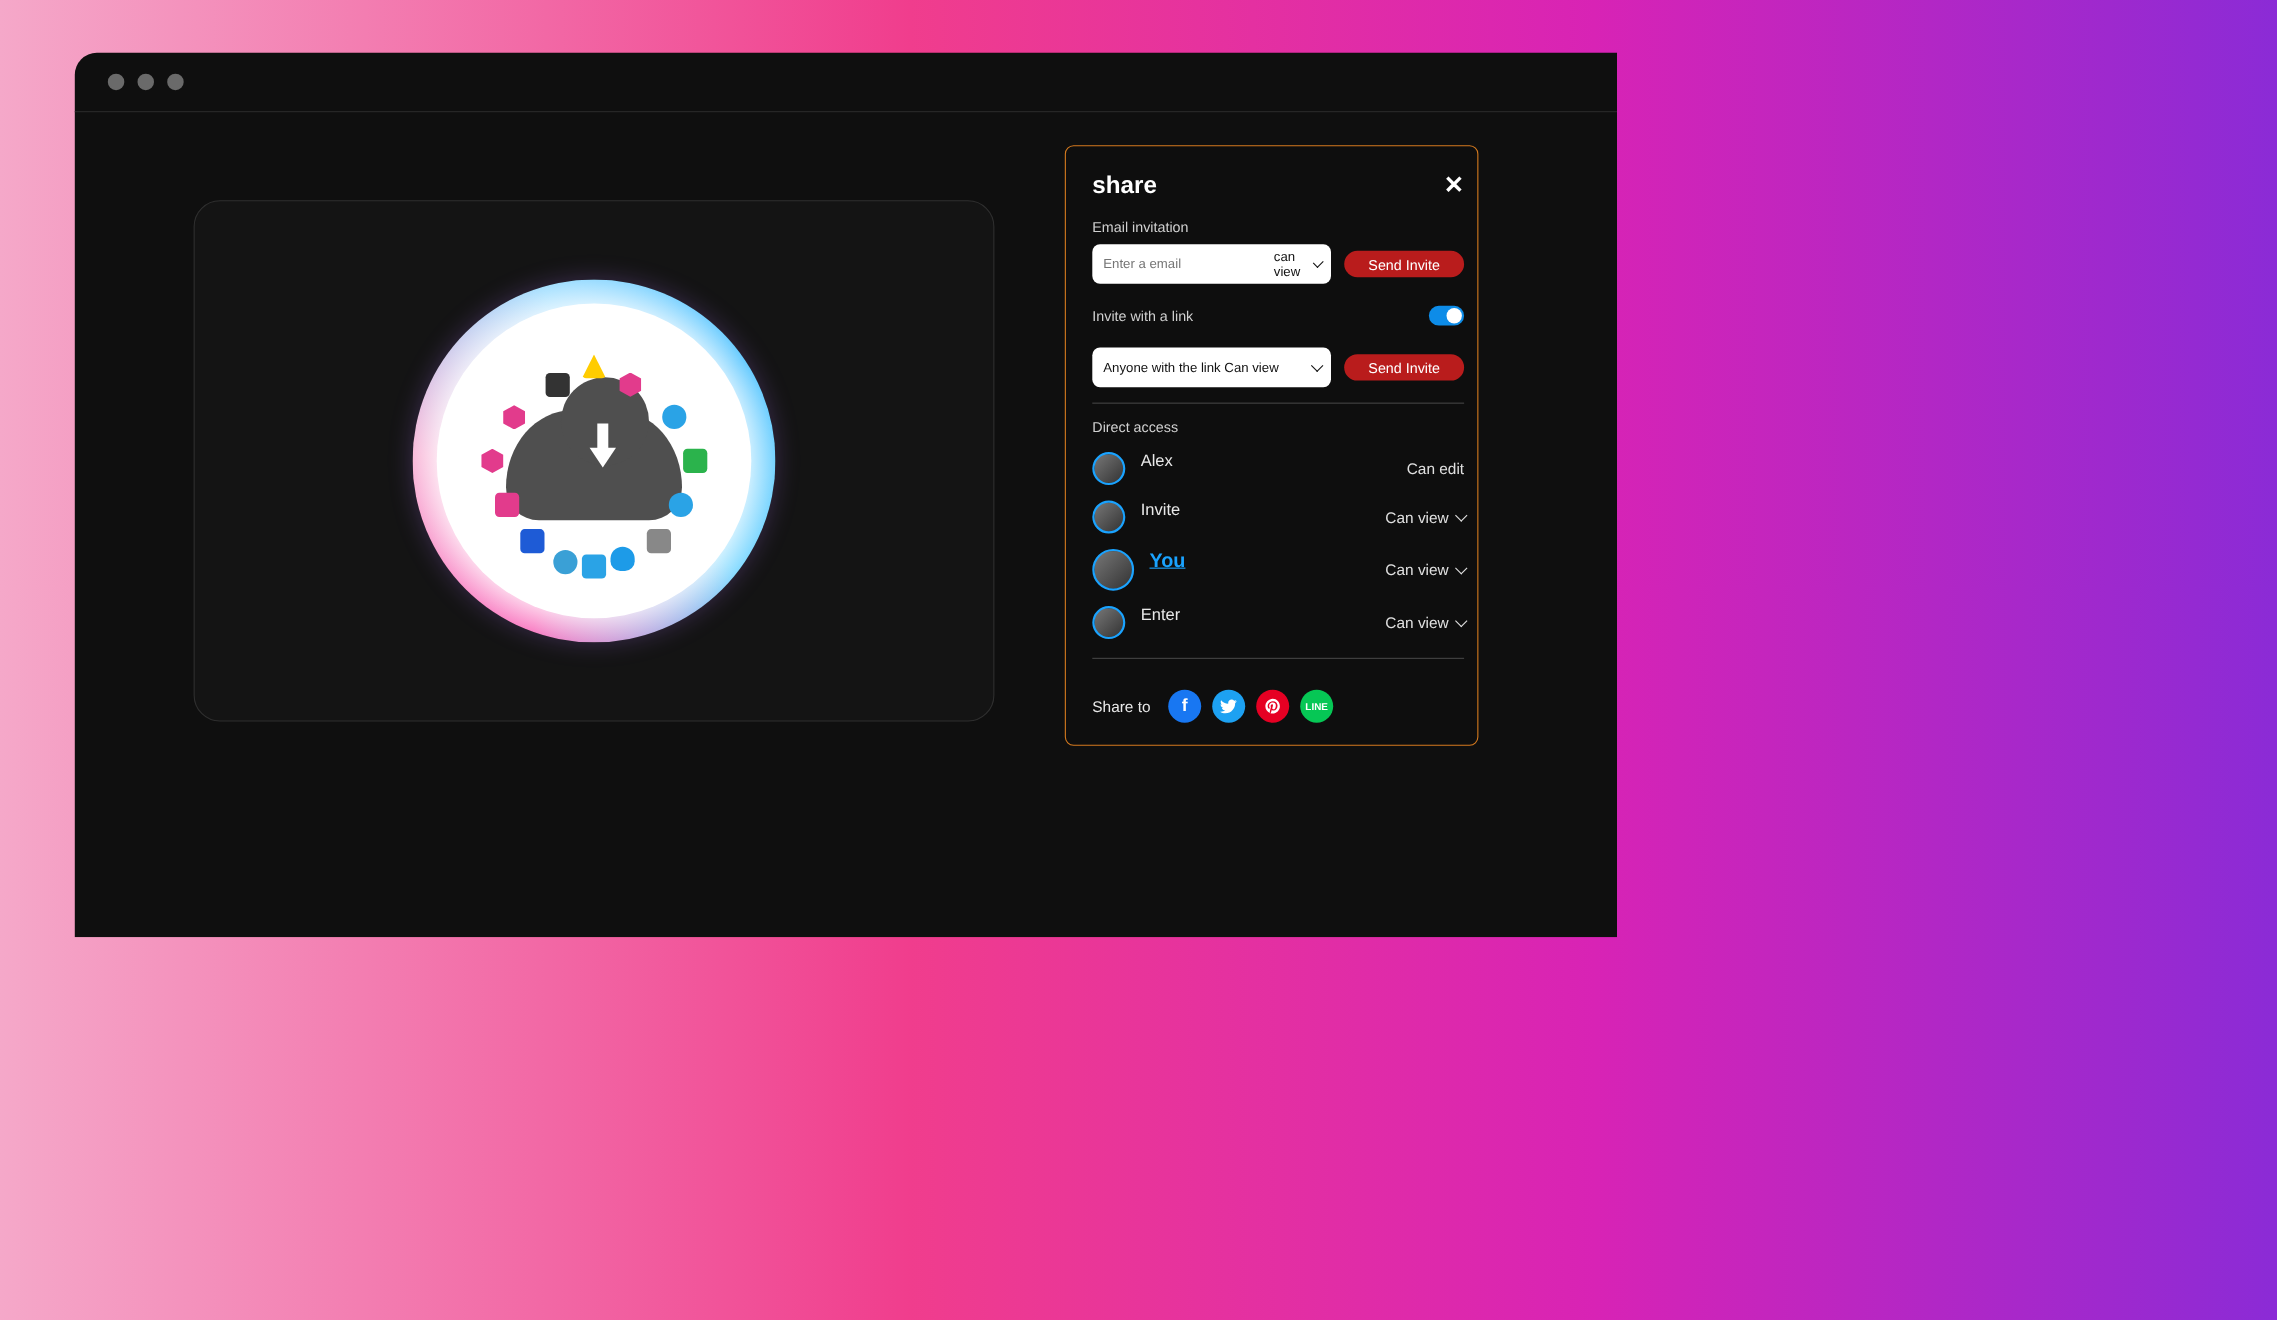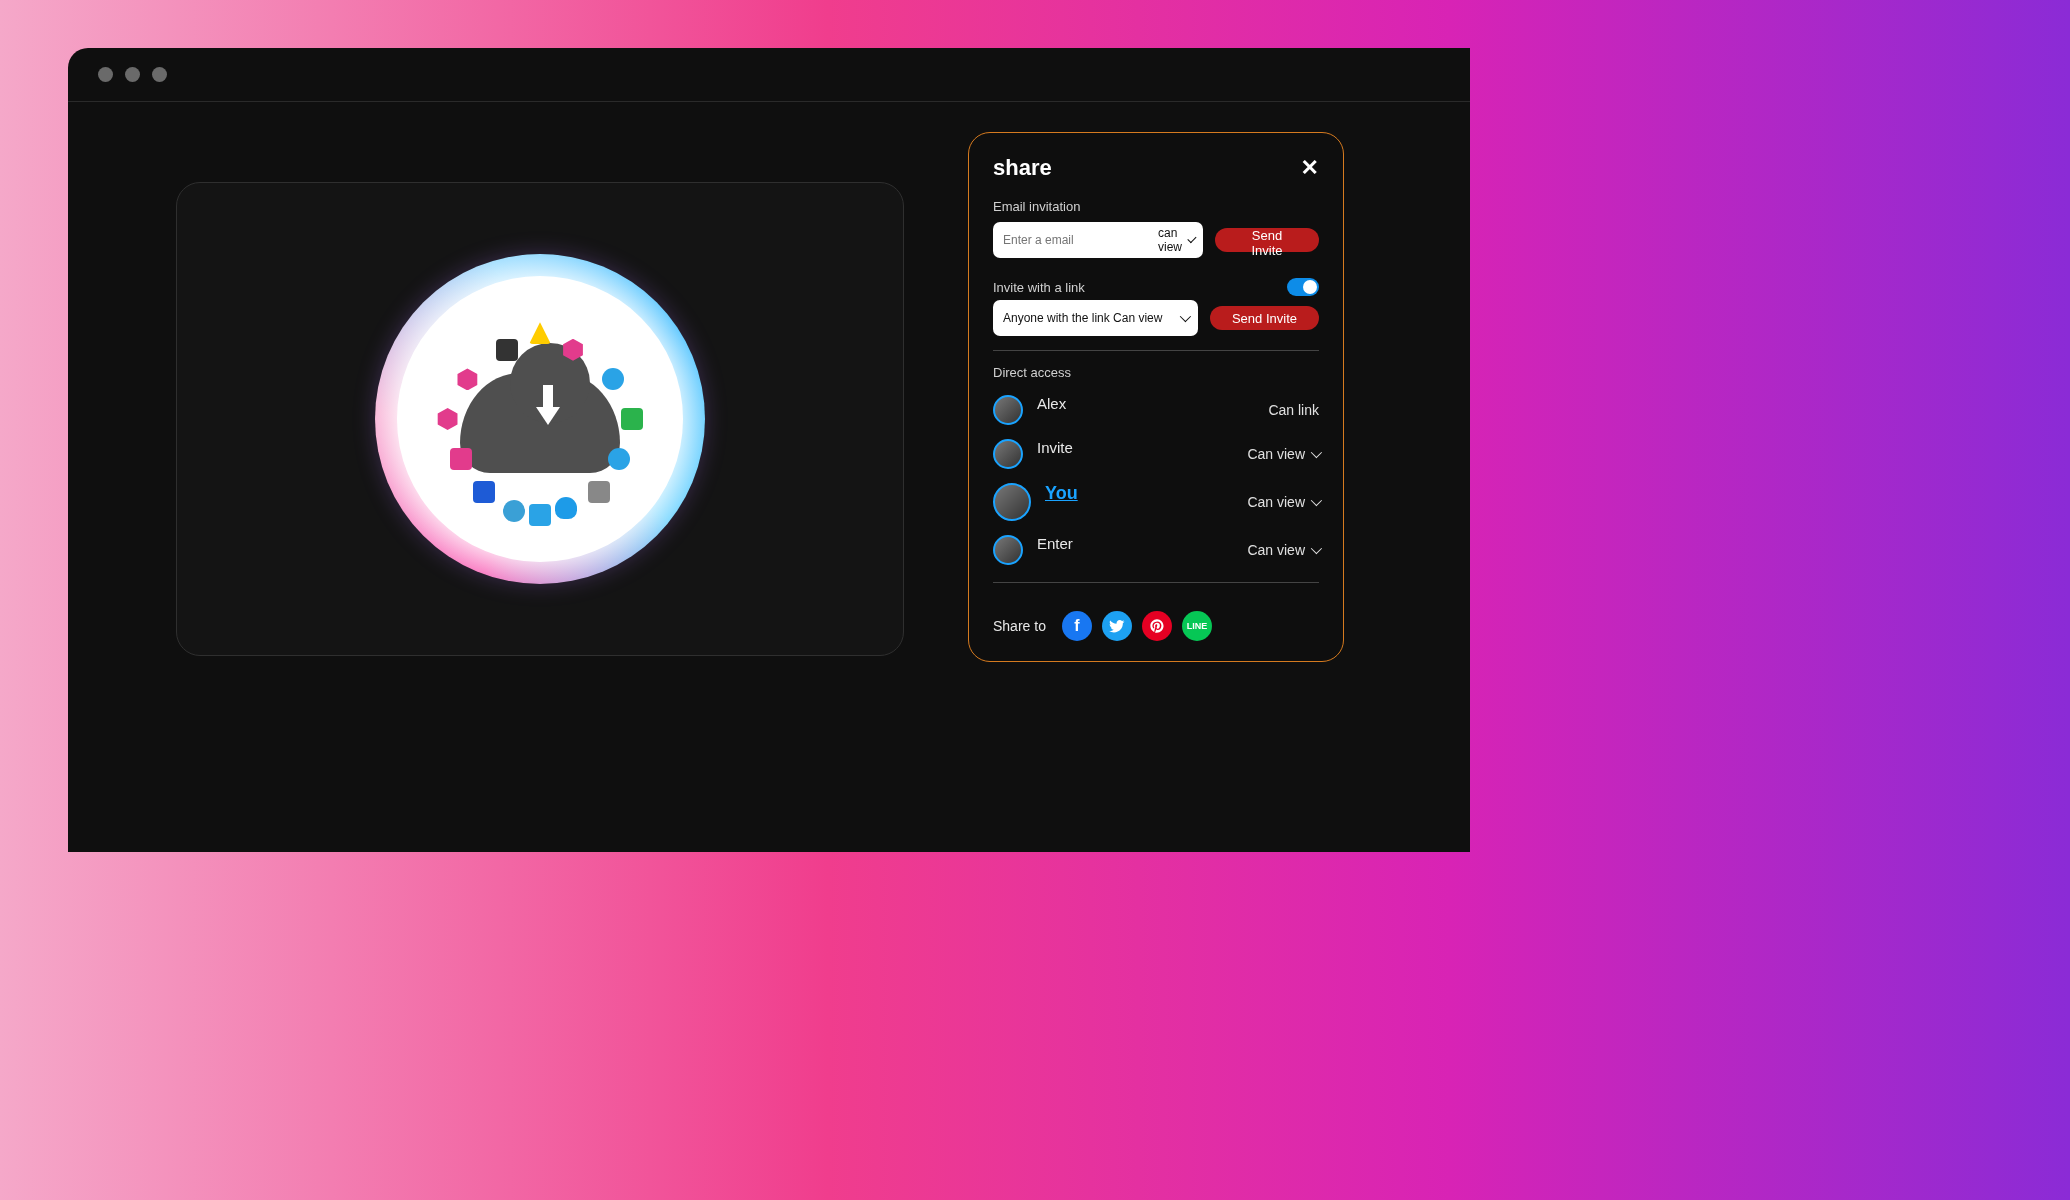--- a/index.html
+++ b/index.html
@@ -105,22 +105,22 @@
   transform: translate(-50%, -50%);
 }
 .hex { clip-path: polygon(50% 0, 95% 25%, 95% 75%, 50% 100%, 5% 75%, 5% 25%); border-radius: 0; }
 .share-panel {
   position: absolute;
   top: 30px;
   left: 900px;
   width: 376px;
   background: #0e0e0e;
   border: 1px solid #d57a1f;
-  border-radius: 22px;
-  padding: 22px 24px 20px 24px;
+  border-radius: 8px;
+  padding: 22px 12px 20px 24px;
   color: #fff;
 }
 .share-head {
   display: flex;
   justify-content: space-between;
   align-items: center;
   margin-bottom: 18px;
 }
 .share-title {
   font-size: 22px;
@@ -184,21 +184,21 @@
   border: none;
   border-radius: 16px;
   padding: 0 22px;
   font-size: 13px;
   cursor: pointer;
 }
 .link-head {
   display: flex;
   justify-content: space-between;
   align-items: center;
-  margin-bottom: 4px;
+  margin-bottom: 20px;
 }
 .toggle {
   width: 32px; height: 18px;
   background: #0d8ce8;
   border-radius: 10px;
   position: relative;
   cursor: pointer;
 }
 .toggle::after {
   content: "";
@@ -330,21 +330,21 @@
       </div>
 
       <hr class="sep">
 
       <span class="section-label">Direct access</span>
 
       <div class="access-item">
         <div class="avatar"></div>
         <div class="access-name">Alex</div>
         <div class="access-perm">
-          <span>Can link</span>
+          <span>Can edit</span>
         </div>
       </div>
 
       <div class="access-item">
         <div class="avatar"></div>
         <div class="access-name">Invite</div>
         <div class="access-perm">
           <span>Can view</span>
           <span class="chev-down"></span>
         </div>

